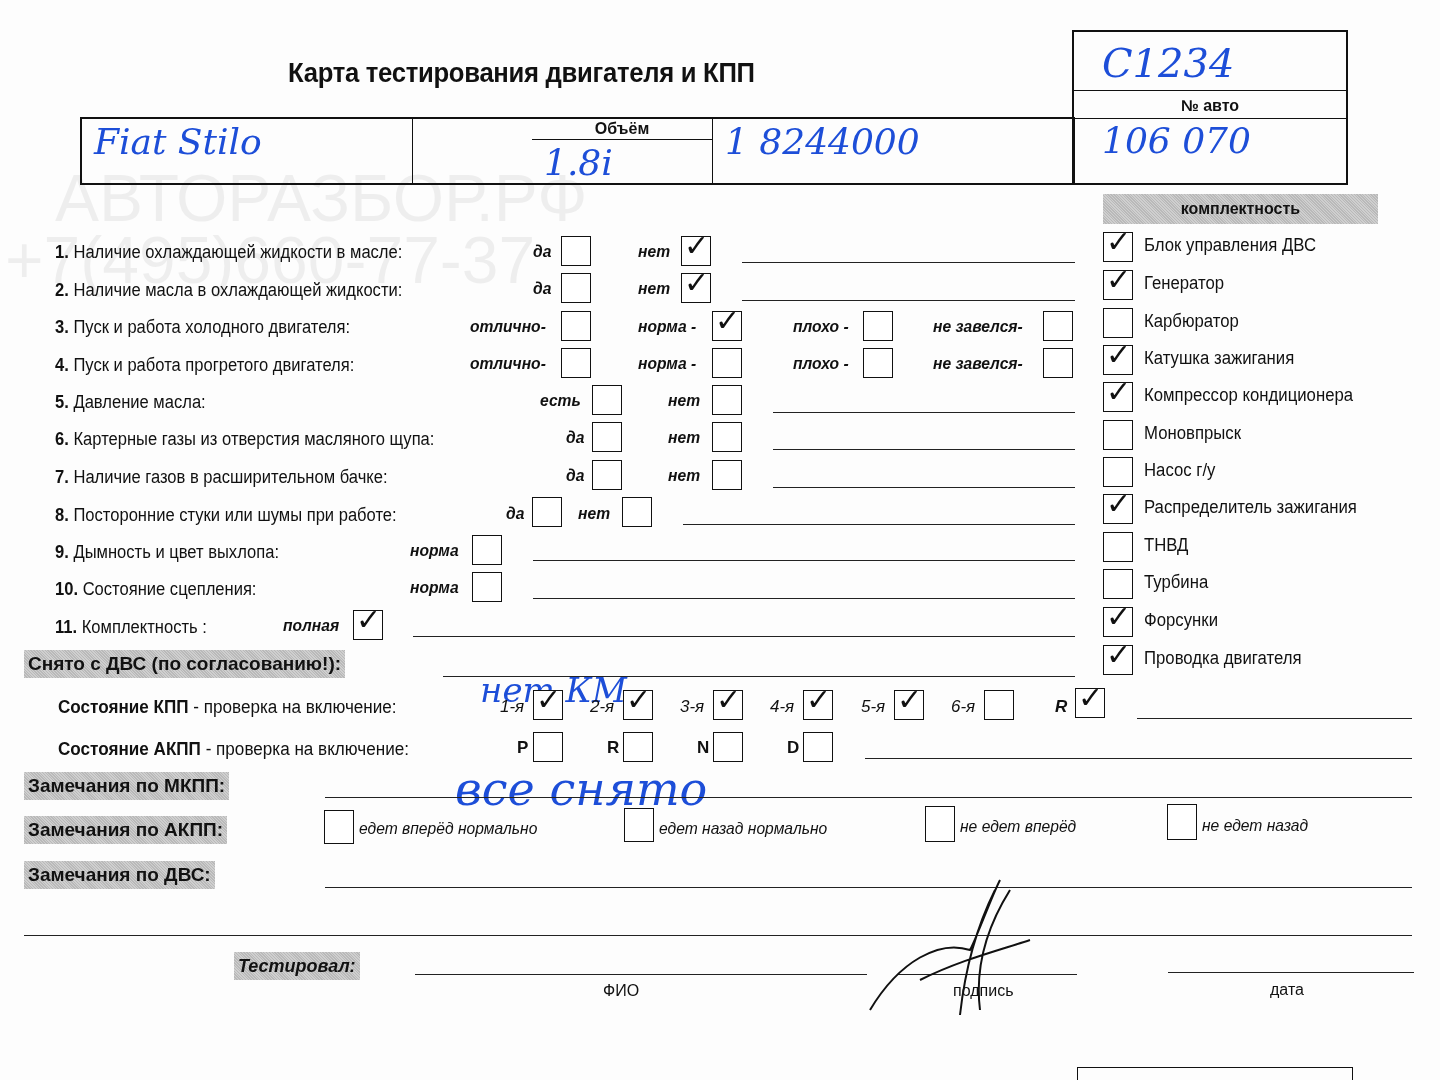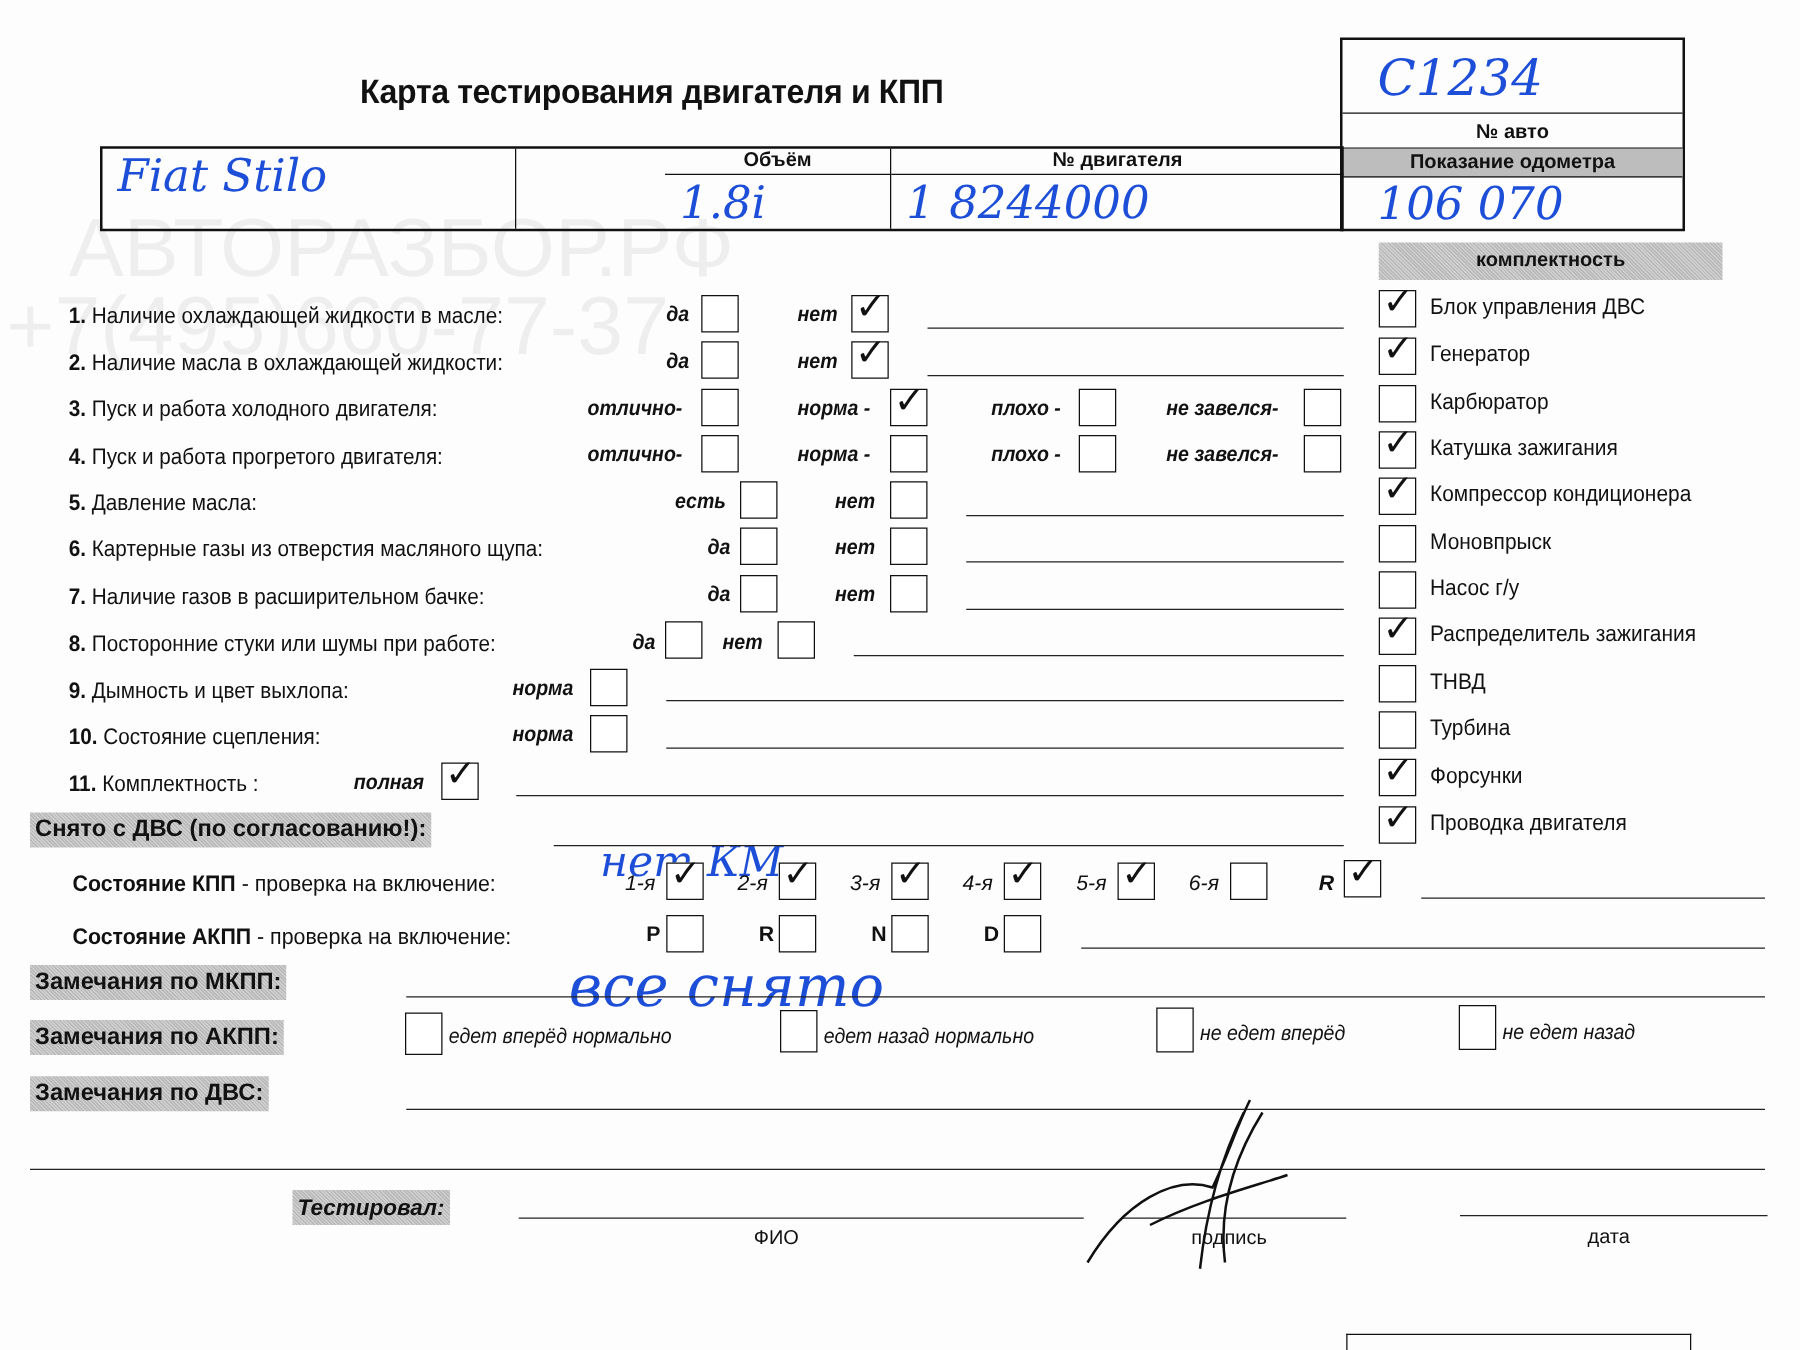--- a/index.html
+++ b/index.html
@@ -42,34 +42,32 @@
 <body>
 
 <div class="wm" style="left:55px;top:160px;">АВТОРАЗБОР.РФ</div>
 <div class="wm" style="left:5px;top:222px;">+7(495)660-77-37</div>
 
 <div class="abs title">Карта тестирования двигателя  и КПП</div>
 
 <div class="abs autobox">
   <div class="num hand">C1234</div>
   <div class="lbl">№ авто</div>
-  <div class="lbl gray">Показание одометра</div>
   <div class="odo hand">106 070</div>
 </div>
 
 <div class="abs hdr-table">
   <div class="col" style="left:0;width:331px;">
     <div class="v hand">Fiat Stilo</div>
   </div>
   <div class="col" style="left:450px;width:181px;">
     <div class="h">Объём</div>
     <div class="v hand">1.8i</div>
   </div>
   <div class="col" style="left:631px;width:362px;">
-    <div class="h">№ двигателя</div>
     <div class="v hand">1 8244000</div>
   </div>
 </div>
 
 <div class="abs kompl-hdr gray">комплектность</div>
 
 <div class="klist" style="top:232px;">
   <div class="kitem" style="top:0px;">
       <div class="cb">
         <span class="chk">✓</span>

